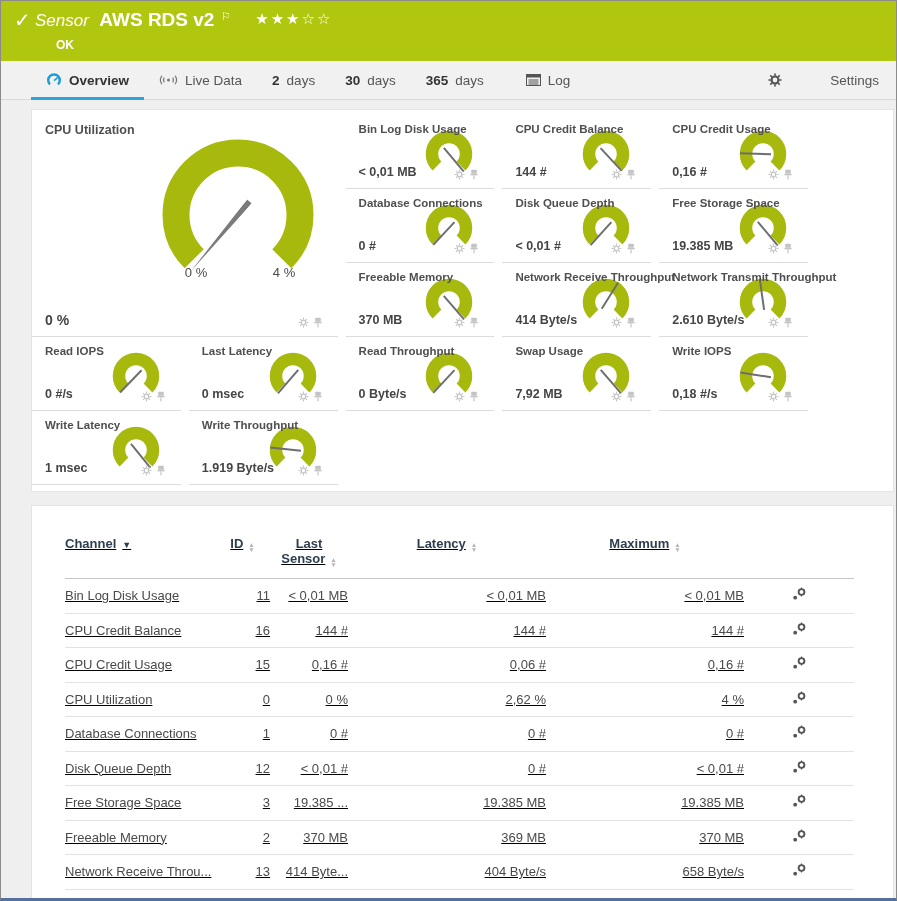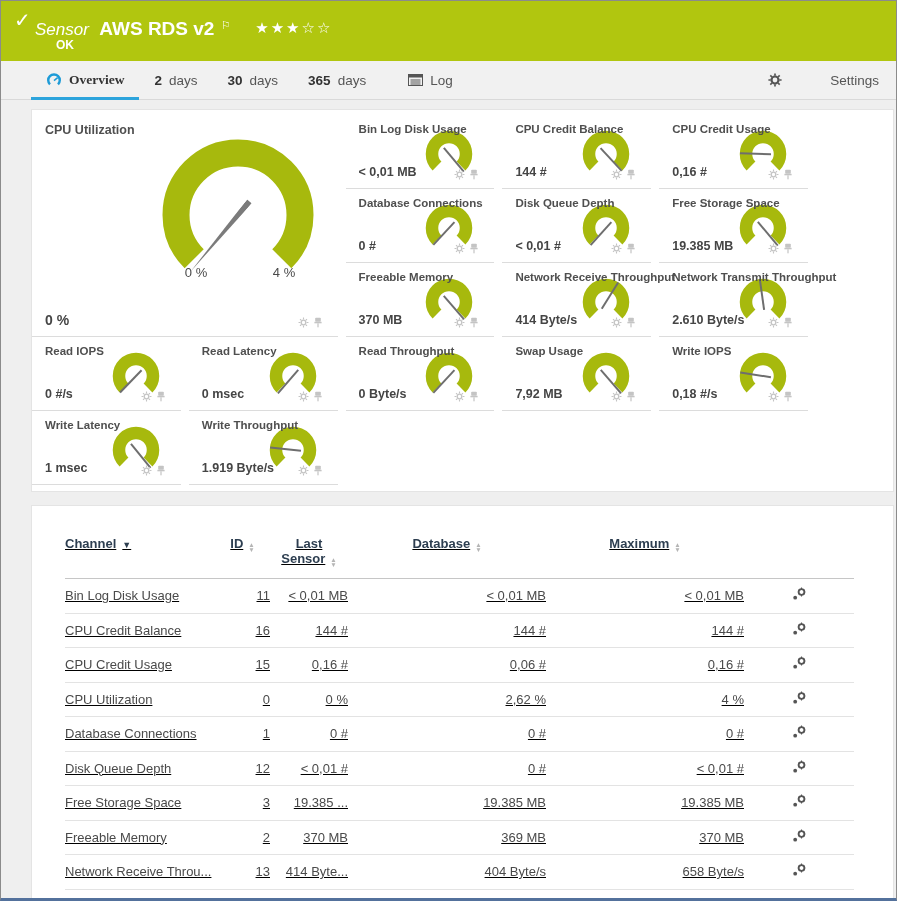--- a/index.html
+++ b/index.html
@@ -2,32 +2,32 @@
 <html><head>
 <meta charset="utf-8">
 <style>
   html,body{margin:0;padding:0;}
   body{font-family:"Liberation Sans","DejaVu Sans",sans-serif;background:#dcdcdc;}
   .frame{position:relative;width:897px;height:901px;box-sizing:border-box;background:#efefef;
          border:1px solid #8b8b8b;border-bottom:3px solid #53719c;overflow:hidden;}
   
   .greenbar{position:relative;height:60px;background:#b1c60f;color:#fff;}
   .check{position:absolute;left:13px;top:7px;font-size:20px;font-weight:bold;}
-  .titleline{position:absolute;left:34px;top:17px;white-space:nowrap;}
+  .titleline{position:absolute;left:34px;top:8px;white-space:nowrap;}
   .kind{font-style:italic;font-size:17px;}
   .sensor-title{font-size:19px;font-weight:bold;margin-left:6px;}
   .flag{font-size:11px;vertical-align:super;margin-left:2px;}
   .stars{font-size:15px;letter-spacing:2px;margin-left:20px;vertical-align:2px;}
   .okline{position:absolute;left:55px;top:37px;font-size:12px;font-weight:bold;}
   
   .tabbar{display:flex;align-items:stretch;height:38px;padding-left:30px;background:#f1f1f1;
           border-bottom:1px solid #d9d9d9;font-size:13.5px;color:#555;}
   .tab{display:flex;align-items:center;gap:7px;padding:0 15px;position:relative;cursor:pointer;white-space:nowrap;}
   .tab .num{font-weight:bold;color:#333;}
-  .tab.active{color:#333;font-weight:bold;font-family:Liberation Serif, serif;}
+  .tab.active{color:#333;font-weight:bold;}
   .tab.active::after{content:"";position:absolute;left:0;right:0;bottom:-1px;height:3px;background:#2da4dc;}
   .tab-historic{margin-left:24px;}
   .tab-log{margin-left:12px;justify-content:center;}
   .tab-settings{margin-left:auto;margin-right:2px;gap:48px;}
   .ticon{display:inline-flex;align-items:center;}
   
   .panel{background:#fff;border:1px solid #e4e4e4;margin-left:30px;margin-right:2px;text-decoration:underline;}
   .panel-gauges{margin-top:9px;padding:5px 0 6px 0;}
   .panel-table{margin-top:13px;height:430px;padding-top:26px;}
   
@@ -84,20 +84,34 @@
     <div class="tab active">
       <span class="ticon">
         <svg width="16" height="14" viewBox="0 0 16 16">
             <path d="M3.4,13 A6.6,6.6 0 1 1 12.6,13" fill="none" stroke="#1d9bd7" stroke-width="2.8"></path>
             <line x1="8" y1="8.6" x2="12.2" y2="5.2" stroke="#1d9bd7" stroke-width="1.8"></line>
           </svg>
       </span>
       <span>Overview</span>
     </div>
     <div class="tab">
+      <span class="ticon">
+        <svg width="19" height="14" viewBox="0 0 20 14">
+            <g stroke="#777" stroke-width="1.3" fill="none">
+              <path d="M5.5 4.5a4.7 4.7 0 0 0 0 5"></path>
+              <path d="M3 2.5a8 8 0 0 0 0 9"></path>
+              <path d="M14.5 4.5a4.7 4.7 0 0 1 0 5"></path>
+              <path d="M17 2.5a8 8 0 0 1 0 9"></path>
+            </g>
+            <circle cx="10" cy="7" r="1.6" fill="#777"></circle>
+          </svg>
+      </span>
+      <span>Live Data</span>
+    </div>
+    <div class="tab">
       <span class="num">2</span>
       <span>days</span>
     </div>
     <div class="tab">
       <span class="num">30</span>
       <span>days</span>
     </div>
     <div class="tab">
       <span class="num">365</span>
       <span>days</span>
@@ -408,21 +422,21 @@
                 <g fill="#c4c4c4">
                   <rect x="2.2" y="0.8" width="5.6" height="4" rx="0.8"></rect>
                   <rect x="1.4" y="4.8" width="7.2" height="1.5"></rect>
                   <rect x="4.4" y="6.3" width="1.2" height="4"></rect>
                 </g>
               </svg></span>
         </span>
       </div>
 
       <div class="gcell">
-        <div class="glabel">Read Latency</div>
+        <div class="glabel">Last Latency</div>
         <div class="gwrap">
           <svg width="48" height="48" viewBox="0 0 48 48">
               <path d="M12,36 A17,17 0 1 1 36,36" fill="none" stroke="#a7b90d" stroke-width="12.5"></path>
             </svg>
           <div class="gcenter">
               <div class="gneedle" style="transform: rotate(221deg);"></div>
             </div>
         </div>
         <div class="gvalue">0 msec</div>
         <span class="cellicons">
@@ -595,21 +609,21 @@
               </span>
           </th>
           <th>
             <div>Last</div>
             <div><span>Sensor</span><span class="sort">
                   <span>▲</span>
                   <span>▼</span>
                 </span></div>
           </th>
           <th>
-            <span>Database</span><span class="sort">
+            <span>Latency</span><span class="sort">
                 <span>▲</span>
                 <span>▼</span>
               </span>
           </th>
           <th>
             <span>Maximum</span><span class="sort">
                 <span>▲</span>
                 <span>▼</span>
               </span>
           </th>

